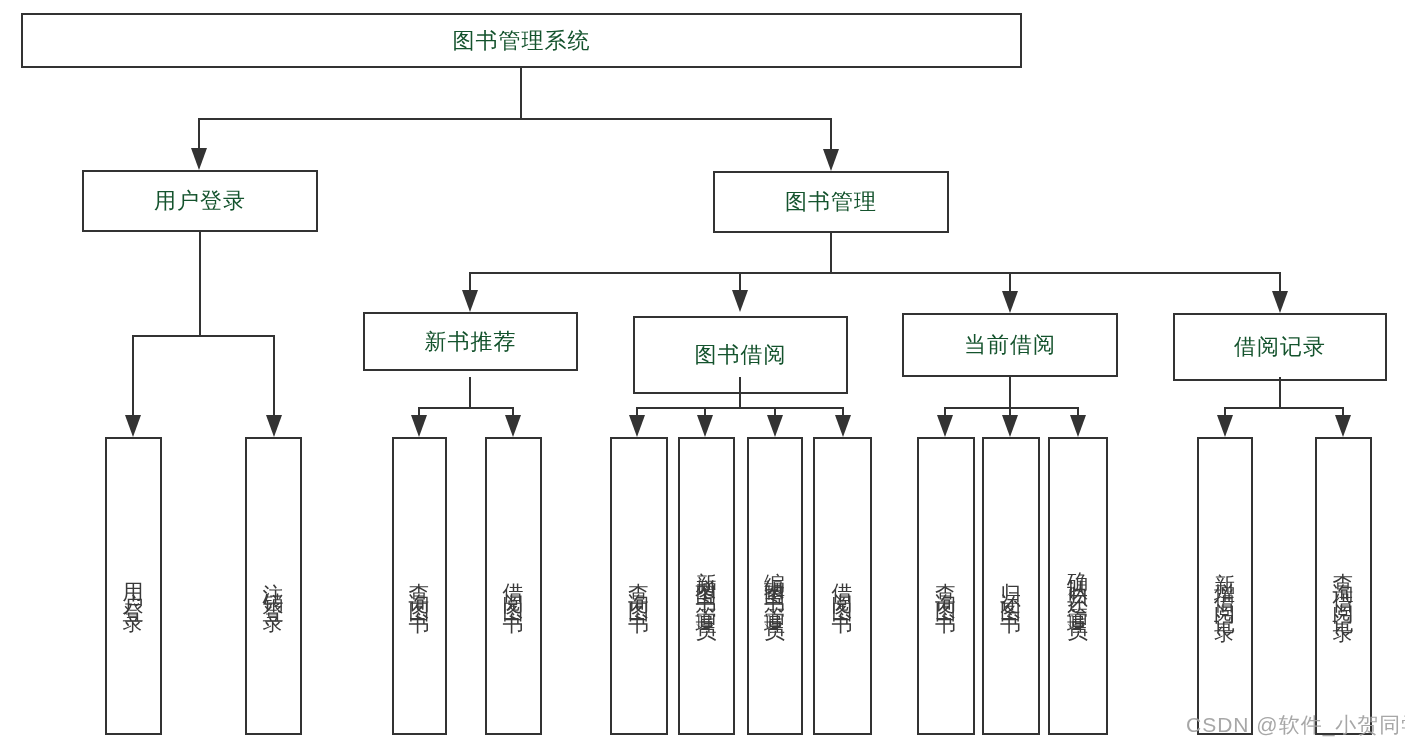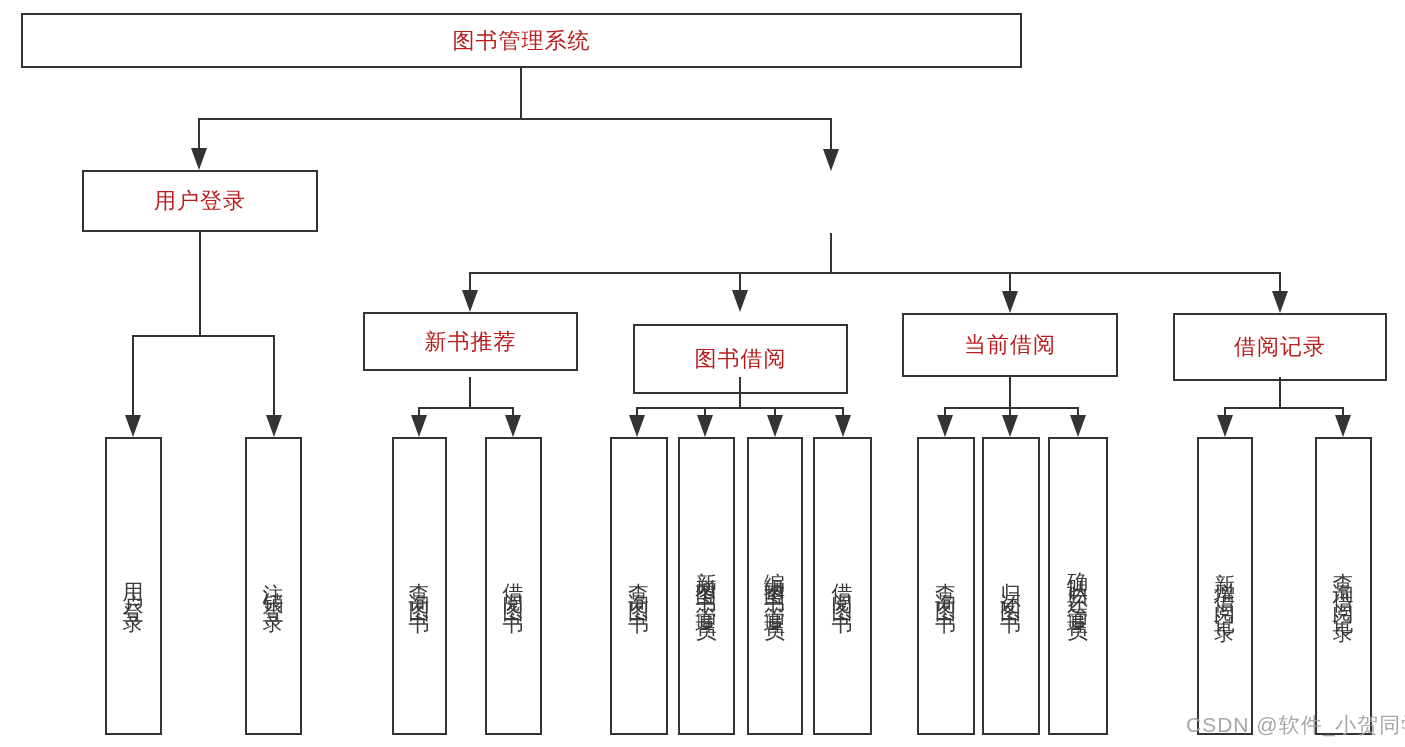--- a/index.html
+++ b/index.html
@@ -12,21 +12,21 @@
     overflow: hidden;
   }
   .node {
     position: absolute;
     box-sizing: border-box;
     border: 2px solid #333333;
     background: #ffffff;
     display: flex;
     align-items: center;
     justify-content: center;
-    color: #b91c1c;
+    color: #14532d;
     font-size: 22px;
     letter-spacing: 1px;
   }
   .leaf {
     position: absolute;
     box-sizing: border-box;
     border: 2px solid #333333;
     background: #ffffff;
     display: flex;
     align-items: center;
@@ -60,24 +60,25 @@
 </style>
 </head>
 <body>
 
 <div id="canvas">
 
   <div class="node" style="left:21px; top:13px; width:1001px; height:55px;">图书管理系统</div>
 
   <div class="node" style="left:82px; top:170px; width:236px; height:62px;">用户登录</div>
 
+  <div class="node" style="left:713px; top:171px; width:236px; height:62px;">图书管理</div>
 
   <div class="node" style="left:363px; top:312px; width:215px; height:59px;">新书推荐</div>
 
-  <div class="node" style="left:633px; top:324px; width:215px; height:70px;">图书借阅</div>
+  <div class="node" style="left:633px; top:316px; width:215px; height:78px;">图书借阅</div>
 
   <div class="node" style="left:902px; top:313px; width:216px; height:64px;">当前借阅</div>
 
   <div class="node" style="left:1173px; top:313px; width:214px; height:68px;">借阅记录</div>
 
   <div class="leaf" style="left:105px; top:437px; width:57px; height:298px;">用户登录</div>
 
   <div class="leaf" style="left:245px; top:437px; width:57px; height:298px;">注销登录</div>
 
   <div class="leaf" style="left:392px; top:437px; width:55px; height:298px;">查询图书</div>

